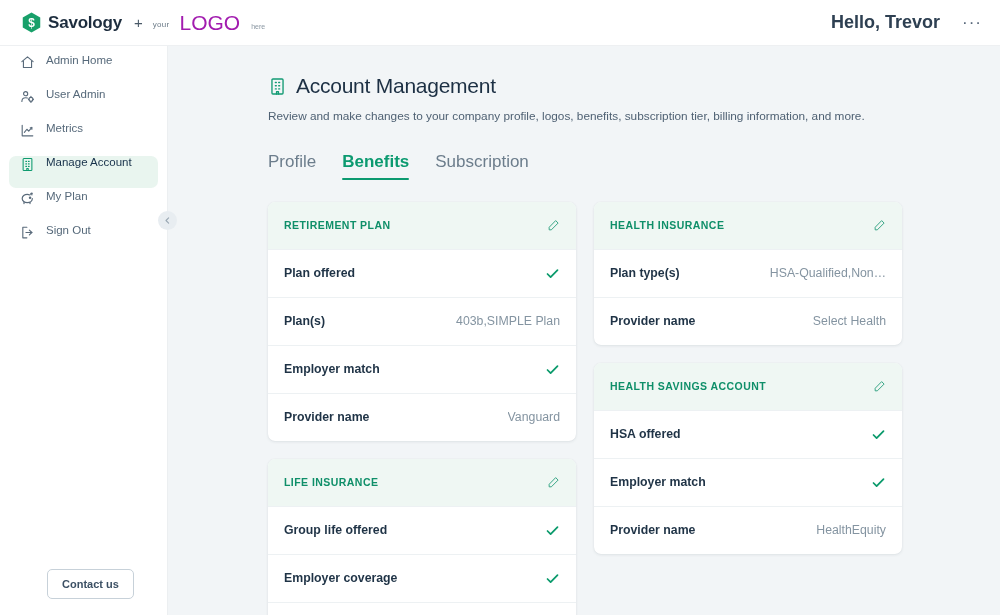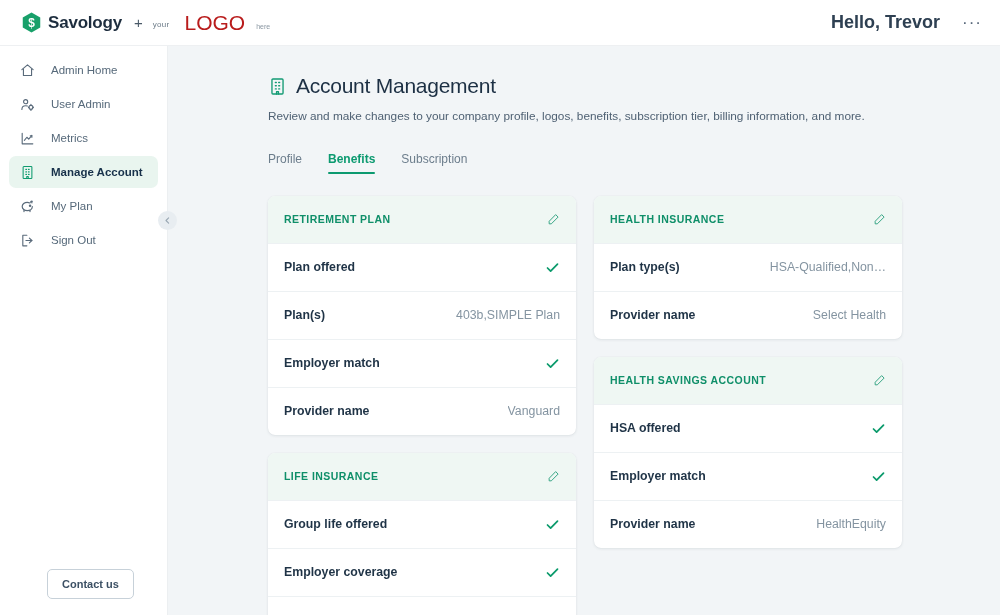--- a/index.html
+++ b/index.html
@@ -21,54 +21,54 @@
   }
   .brand { display: flex; align-items: center; gap: 7px; }
   .hexlogo { width: 19px; height: 21px; display: block; }
   .brand-name {
     font-size: 17px; font-weight: 700; color: #1d2d3e;
     letter-spacing: -0.2px;
   }
   .brand-plus { font-size: 15px; color: #4a5a68; margin: 0 3px 0 5px; font-weight: 400; }
   .brand-your { font-size: 8px; color: #6b7a87; letter-spacing: .3px; position: relative; top: 2px; }
   .brand-logo-word {
-    font-size: 21px; color: #b91c1c; font-weight: 300;
-    letter-spacing: 0px; margin-left: 8px;
+    font-size: 21px; color: #a21caf; font-weight: 300;
+    letter-spacing: 0px; margin-left: 3px;
   }
   .brand-here { font-size: 7px; color: #8a97a2; margin-left: 4px; position: relative; top: 4px; }
   .topbar-right { margin-left: auto; display: flex; align-items: center; gap: 22px; }
   .greeting { font-size: 18px; color: #2e4052; font-weight: 600; }
   .dots { font-size: 17px; color: #57677a; letter-spacing: 1px; line-height: 10px; cursor: pointer; }
 
   
   .body { flex: 1; display: flex; min-height: 0; position: relative; }
 
   
   .sidebar {
     width: 168px; min-width: 168px;
     background: #ffffff;
     border-right: 1px solid #eceff1;
     display: flex; flex-direction: column;
     padding-top: 8px;
     position: relative;
   }
   .nav { display: flex; flex-direction: column; gap: 2px; padding: 0 9px; }
   .nav-item {
-    display: flex; align-items: center; gap: 16px;
+    display: flex; gap: 11px;
     height: 32px; padding: 0 10px;
     border-radius: 7px;
     cursor: pointer;
     text-decoration: none;
   }
   .nav-item .label {
     font-size: 11.5px; color: #56697a; font-weight: 400;
     white-space: nowrap;
   }
   .nav-item.active { background: #e9f5ef; }
-  .nav-item.active .label { color: #17314a; font-weight: 700; }
+  .nav-item.active .label { color: #17314a; font-weight: 400; }
   .nav-icon { width: 16px; height: 16px; display: flex; align-items: center; justify-content: center; color: #5a6b7b; }
   .nav-item.active .nav-icon { color: #0f9b6f; }
   .nav-icon svg { display: block; }
 
   .collapse-btn {
     position: absolute;
     right: -10px; top: 165px;
     width: 19px; height: 19px;
     border-radius: 50%;
     background: #e8edf1;
@@ -101,21 +101,21 @@
     letter-spacing: -0.25px;
   }
   .title-icon { color: #139b74; display: flex; }
   .page-sub {
     margin-top: 10px;
     font-size: 11.8px; color: #4f6173; line-height: 1.5;
   }
 
   .tabs { display: flex; gap: 26px; margin-top: 26px; }
   .tab {
-    font-size: 12px; color: #6c7d8c; padding-bottom: 8px;
+    font-size: 17px; color: #6c7d8c; padding-bottom: 8px;
     cursor: pointer; position: relative; font-weight: 400;
   }
   .tab.active { color: #0c9a70; font-weight: 700; }
   .tab.active::after {
     content: ""; position: absolute; left: 0; right: 0; bottom: 0;
     height: 2px; background: #0c9a70; border-radius: 2px;
   }
 
   
   .cards {

